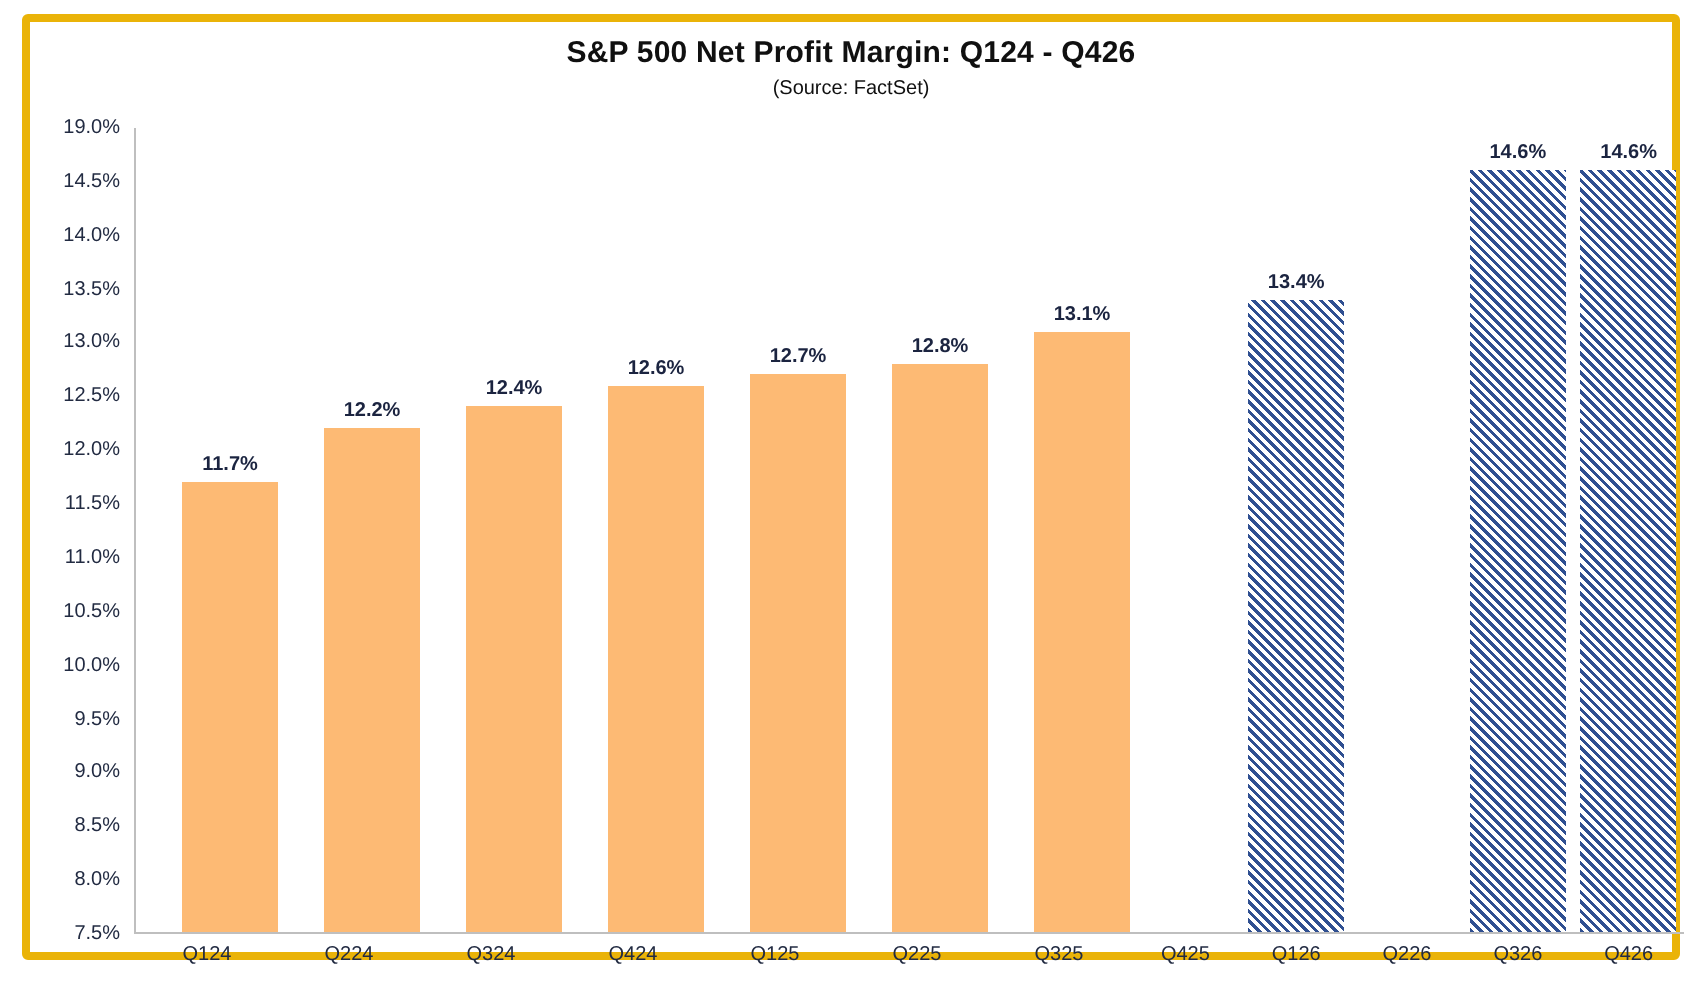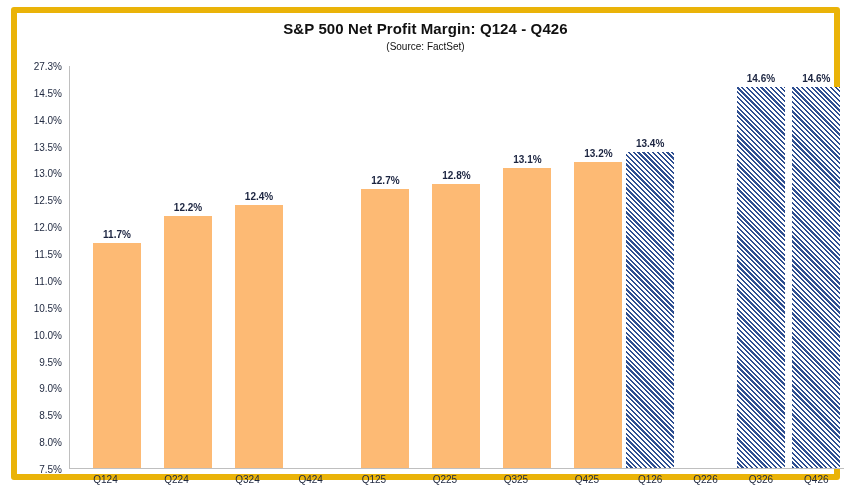--- a/index.html
+++ b/index.html
@@ -13,21 +13,21 @@
     font-family: "Liberation Sans", sans-serif;
     -webkit-font-smoothing: antialiased;
   }
 
   #chart-frame {
     position: absolute;
     left: 11px;
     top: 7px;
     width: 829px;
     height: 473px;
-    border: 6px solid #eab308;
+    border: 4px solid #eab308;
     border-radius: 3px;
     background: #ffffff;
     box-sizing: border-box;
   }
 
   
   #title-block {
     position: absolute;
     left: 0;
     top: 6px;
@@ -154,21 +154,21 @@
 
   <div id="title-block">
     <div id="chart-title">S&amp;P 500 Net Profit Margin: Q124 - Q426</div>
     <div id="chart-subtitle">(Source: FactSet)</div>
   </div>
 
   <div id="plot">
     <div id="y-axis-line"></div>
     <div id="x-axis-line"></div>
     <div id="yticks">
-        <div class="ytick" style="top: 0%;">27.3%</div>
+        <div class="ytick" style="top: 0%;">19.0%</div>
         <div class="ytick" style="top: 6.66667%;">14.5%</div>
         <div class="ytick" style="top: 13.3333%;">14.0%</div>
         <div class="ytick" style="top: 20%;">13.5%</div>
         <div class="ytick" style="top: 26.6667%;">13.0%</div>
         <div class="ytick" style="top: 33.3333%;">12.5%</div>
         <div class="ytick" style="top: 40%;">12.0%</div>
         <div class="ytick" style="top: 46.6667%;">11.5%</div>
         <div class="ytick" style="top: 53.3333%;">11.0%</div>
         <div class="ytick" style="top: 60%; margin-left: 16px;">10.5%</div>
         <div class="ytick" style="top: 66.6667%;">10.0%</div>
@@ -191,20 +191,23 @@
           </div>
           <div class="xtick">Q224</div>
         </div>
         <div class="bar-slot">
           <div class="bar solid" style="height: 65.3333%;">
             <div class="bar-label">12.4%</div>
           </div>
           <div class="xtick">Q324</div>
         </div>
         <div class="bar-slot">
+          <div class="bar solid" style="height: 68%;">
+            <div class="bar-label">12.6%</div>
+          </div>
           <div class="xtick">Q424</div>
         </div>
         <div class="bar-slot">
           <div class="bar solid" style="height: 69.3333%;">
             <div class="bar-label">12.7%</div>
           </div>
           <div class="xtick">Q125</div>
         </div>
         <div class="bar-slot">
           <div class="bar solid" style="height: 70.6667%;">
@@ -212,23 +215,20 @@
           </div>
           <div class="xtick">Q225</div>
         </div>
         <div class="bar-slot">
           <div class="bar solid" style="height: 74.6667%;">
             <div class="bar-label">13.1%</div>
           </div>
           <div class="xtick">Q325</div>
         </div>
         <div class="bar-slot">
-          <div class="bar solid" style="height: 76%;">
-            <div class="bar-label">13.2%</div>
-          </div>
           <div class="xtick">Q425</div>
         </div>
         <div class="bar-slot">
           <div class="bar hatched" style="height: 78.6667%;">
             <div class="bar-label">13.4%</div>
           </div>
           <div class="xtick">Q126</div>
         </div>
         <div class="bar-slot">
           <div class="xtick">Q226</div>

